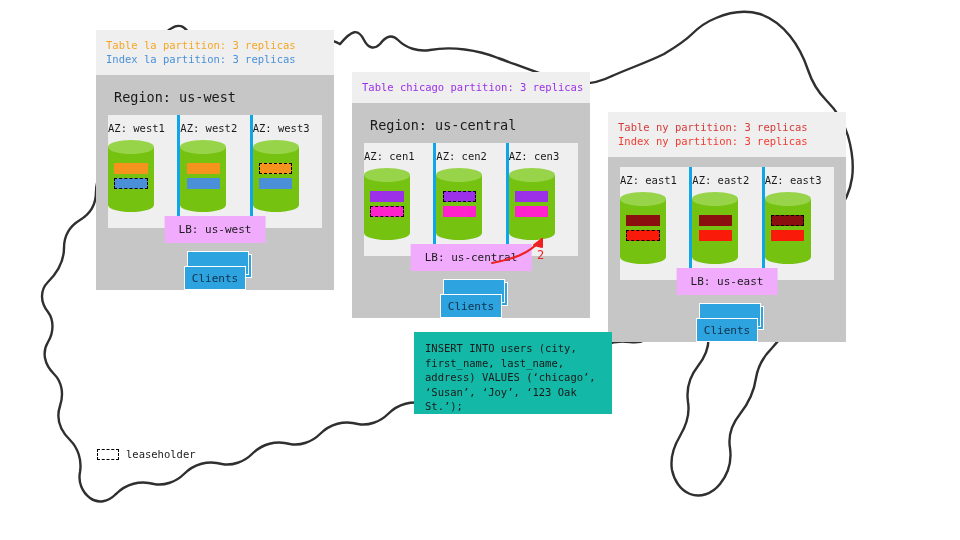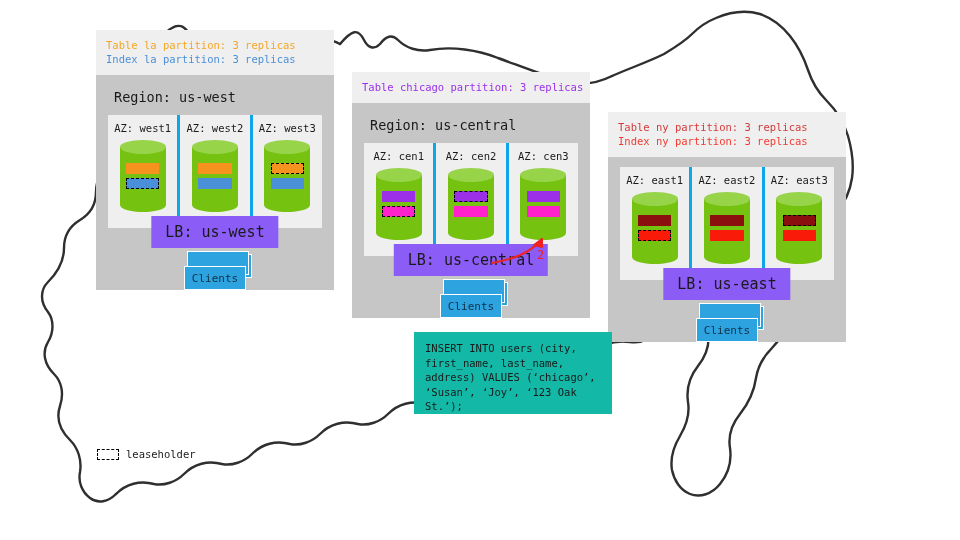--- a/index.html
+++ b/index.html
@@ -30,21 +30,20 @@
   }
   .region-title{
     font-size:13.5px;color:#1a1a1a;margin:4px 0 10px 6px;white-space:pre;
   }
   .az-strip{
     background:#efefef;
     display:flex;
   }
   .az-cell{
     padding:7px 0 12px 0;
-    text-align:center;
     position:relative;
     flex:1 1 0;
   }
   .az-cell + .az-cell{border-left:3px solid #0ea5e9;}
   .az-label{font-size:10.5px;color:#1a1a1a;display:block;margin-bottom:6px;white-space:pre;}
 
   
   .cyl{position:relative;display:inline-block;}
   .cyl-body{
     position:absolute;left:0;right:0;top:7px;bottom:7px;
@@ -63,23 +62,23 @@
     position:absolute;height:11px;left:14%;right:14%;
     box-sizing:border-box;
   }
   .bar.lease{border:1.6px dashed #000;}
 
   
   .lb-row{position:relative;height:0;}
   .lb-box{
     position:absolute;left:50%;transform:translateX(-50%);
     top:-12px;
-    background:#8b5cf6;
+    background:#f0abfc;
     padding:7px 14px;
-    font-size:15px;color:#1a1a1a;white-space:pre;text-align:center;
+    font-size:11px;color:#1a1a1a;white-space:pre;text-align:center;
   }
   .clients-wrap{
     position:relative;height:62px;
   }
   .clients{
     position:absolute;left:50%;transform:translateX(-50%);top:20px;
     width:62px;height:24px;
   }
   .clients .sheet{
     position:absolute;background:#2da3e0;border:1px solid #ffffff;

